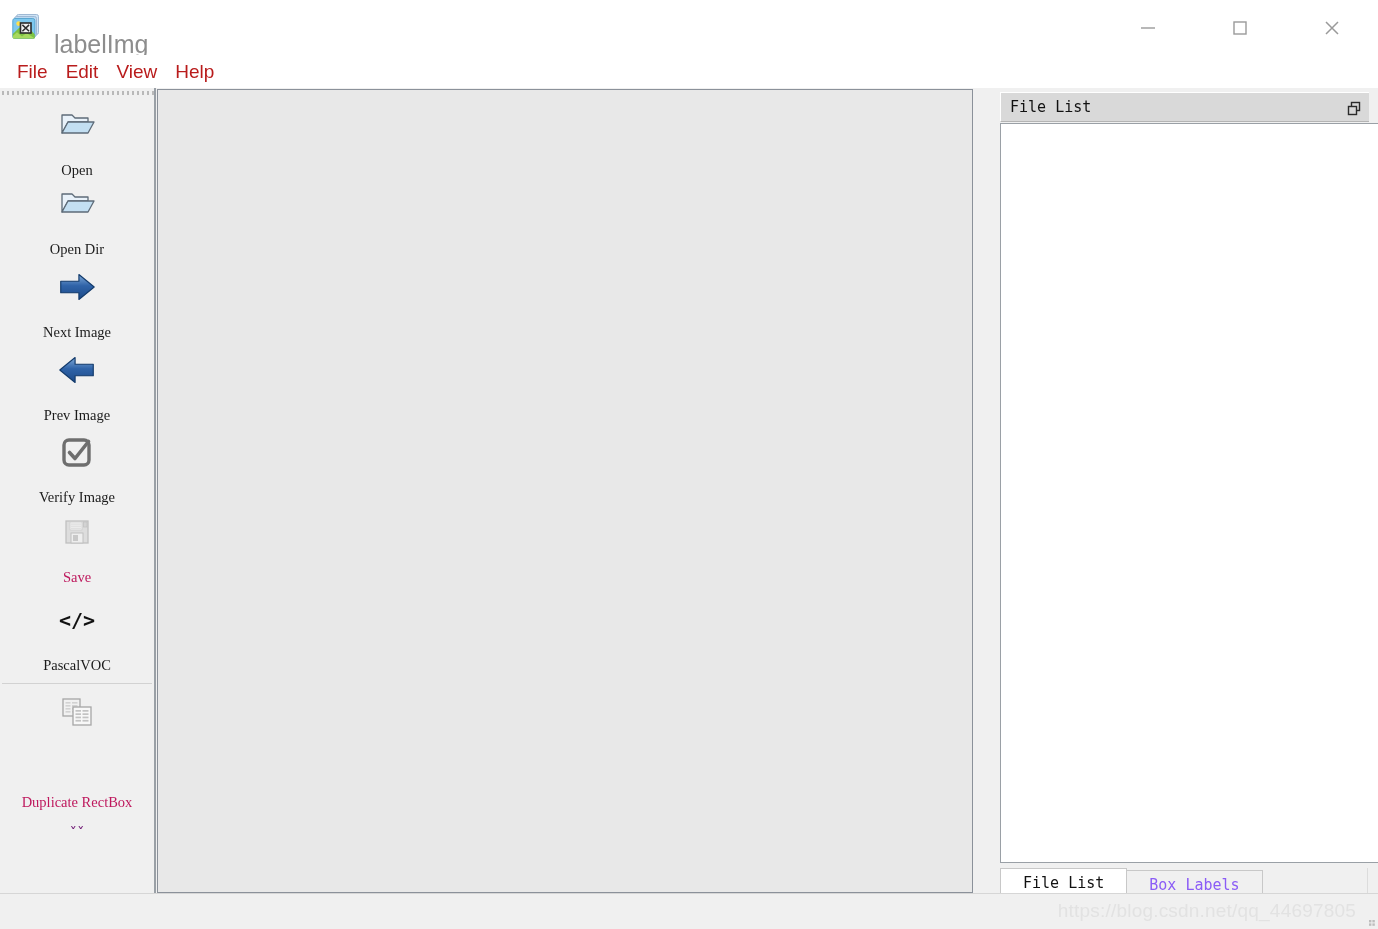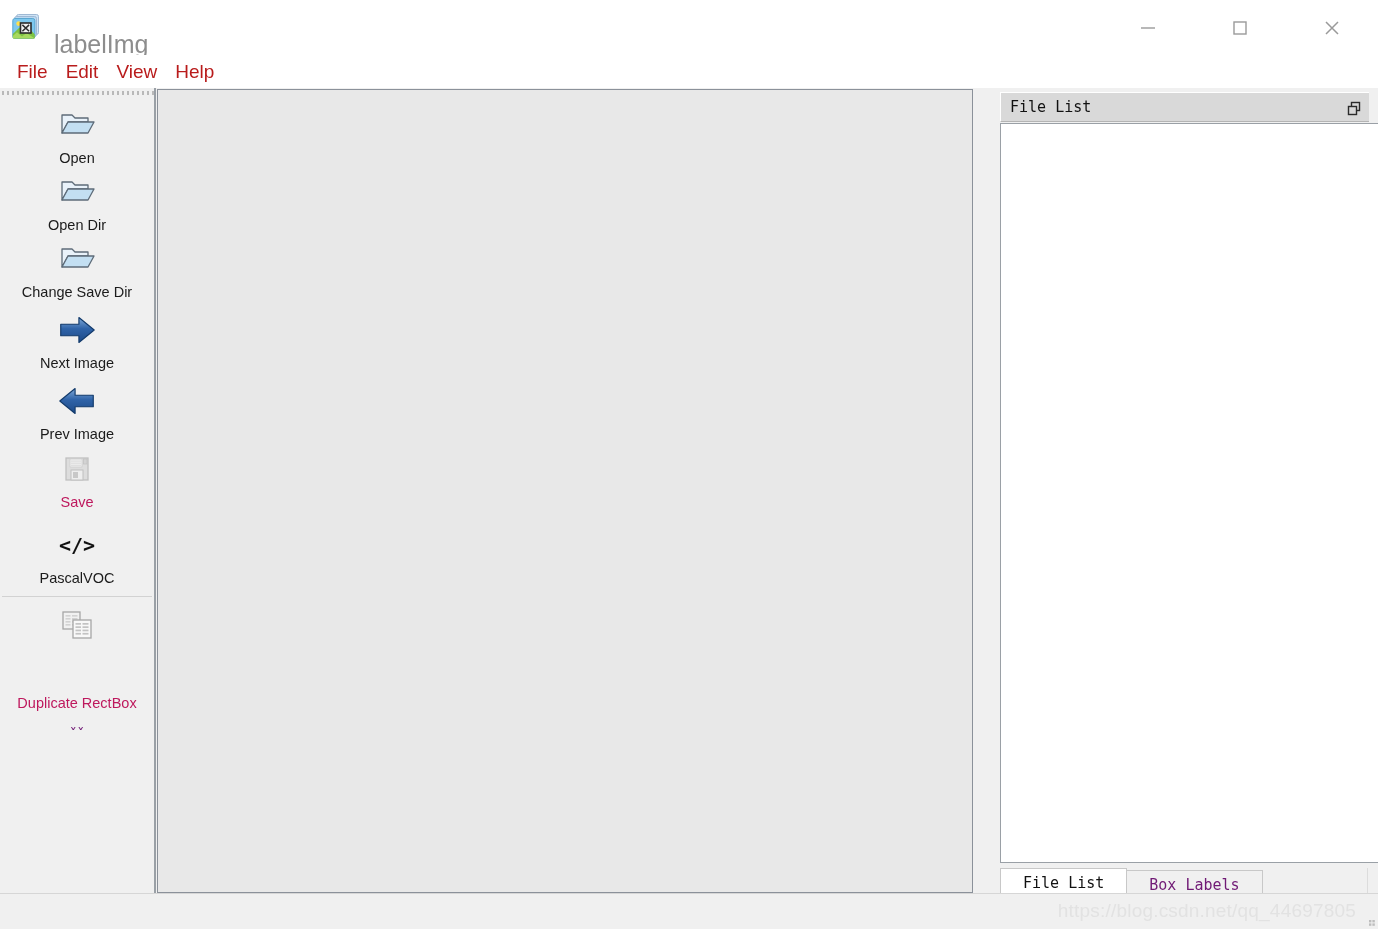--- a/index.html
+++ b/index.html
@@ -116,24 +116,24 @@
     padding-top: 5px;
     box-sizing: border-box;
   }
   .tb-item .ic {
     width: 44px; height: 40px;
     display: flex;
     align-items: center;
     justify-content: center;
   }
   .tb-item .lbl {
-    font-family: Liberation Sans, sans-serif;
+    font-family: Liberation Serif, serif;
     font-size: 14.5px;
     color: #1b1b1b;
-    margin-top: 4px;
+    margin-top: 16px;
     line-height: 18px;
     white-space: nowrap;
   }
   .tb-item.disabled .lbl { color: #be185d; }
   .tb-item.disabled .ic { opacity: 0.55; }
   .tb-sep {
     width: 150px;
     height: 1px;
     background: #d2d2d2;
     margin: 9px auto 2px auto;
@@ -219,21 +219,21 @@
     width: 398px;
     height: 30px;
     display: flex;
     align-items: flex-end;
     border-bottom: 1px solid #c8c8c8;
     box-sizing: border-box;
   }
   .dock-tab {
     font-family: "DejaVu Sans Mono", "Liberation Mono", monospace;
     font-size: 15px;
-    color: #701a75;
+    color: #8b5cf6;
     height: 28px;
     line-height: 28px;
     padding: 0 22px;
     background: #f0f0f0;
     border: 1px solid #c8c8c8;
     border-bottom: none;
     box-sizing: border-box;
     margin-right: -1px;
     text-align: center;
   }
@@ -349,29 +349,20 @@
     <div class="tb-item">
       <div class="ic">
         <svg width="42" height="36" viewBox="0 0 42 36">
           <path d="M6 26 L6 8 L16 8 L19 11 L32 11 L32 15 L12 15 Z" fill="#e9f2fa" stroke="#5d6b78" stroke-width="1.3" stroke-linejoin="round"></path>
           <path d="M6 26 L12 15 L38 15 L32 26 Z" fill="#c3dff2" stroke="#5d6b78" stroke-width="1.3" stroke-linejoin="round"></path>
         </svg>
       </div>
       <div class="lbl">Open Dir</div>
     </div>
 
-    <div class="tb-item">
-      <div class="ic">
-        <svg width="42" height="36" viewBox="0 0 42 36">
-          <path d="M6 26 L6 8 L16 8 L19 11 L32 11 L32 15 L12 15 Z" fill="#e9f2fa" stroke="#5d6b78" stroke-width="1.3" stroke-linejoin="round"></path>
-          <path d="M6 26 L12 15 L38 15 L32 26 Z" fill="#c3dff2" stroke="#5d6b78" stroke-width="1.3" stroke-linejoin="round"></path>
-        </svg>
-      </div>
-      <div class="lbl">Change Save Dir</div>
-    </div>
 
     <div class="tb-item" style="padding-top:9px;">
       <div class="ic">
         <svg width="46" height="38" viewBox="0 0 46 38">
           <defs>
             <linearGradient id="gradR" x1="0" y1="0" x2="0" y2="1">
               <stop offset="0%" stop-color="#7fa9d8"></stop>
               <stop offset="45%" stop-color="#2f63a8"></stop>
               <stop offset="100%" stop-color="#1d4a88"></stop>
             </linearGradient>
@@ -391,20 +382,29 @@
               <stop offset="45%" stop-color="#2f63a8"></stop>
               <stop offset="100%" stop-color="#1d4a88"></stop>
             </linearGradient>
           </defs>
           <path d="M40 13 L21 13 L21 6 L5 19 L21 32 L21 25 L40 25 Z" fill="url(#gradL)" stroke="#123a6b" stroke-width="1.2" stroke-linejoin="round"></path>
         </svg>
       </div>
       <div class="lbl">Prev Image</div>
     </div>
 
+    <div class="tb-item" style="padding-top:8px;">
+      <div class="ic">
+        <svg width="40" height="38" viewBox="0 0 40 38">
+          <rect x="7" y="7" width="25" height="25" rx="5" fill="none" stroke="#6e6e6e" stroke-width="3.4"></rect>
+          <path d="M12.5 19.5 L18 25.5 L31.5 8.5" fill="none" stroke="#6e6e6e" stroke-width="3.6" stroke-linecap="round" stroke-linejoin="round"></path>
+        </svg>
+      </div>
+      <div class="lbl">Verify Image</div>
+    </div>
 
     <div class="tb-item disabled" style="padding-top:6px;">
       <div class="ic">
         <svg width="34" height="34" viewBox="0 0 34 34">
           <rect x="6" y="6" width="22" height="22" fill="#cfcfcf" stroke="#9a9a9a" stroke-width="1.3"></rect>
           <rect x="10" y="7" width="12" height="8" fill="#f2f2f2" stroke="#b5b5b5" stroke-width="0.8"></rect>
           <rect x="11" y="8.5" width="10" height="1.2" fill="#cfcfcf"></rect>
           <rect x="11" y="10.6" width="10" height="1.2" fill="#cfcfcf"></rect>
           <rect x="11" y="12.7" width="10" height="1.2" fill="#cfcfcf"></rect>
           <rect x="23.5" y="7" width="3.5" height="5" fill="#bdbdbd" stroke="#9a9a9a" stroke-width="0.7"></rect>

